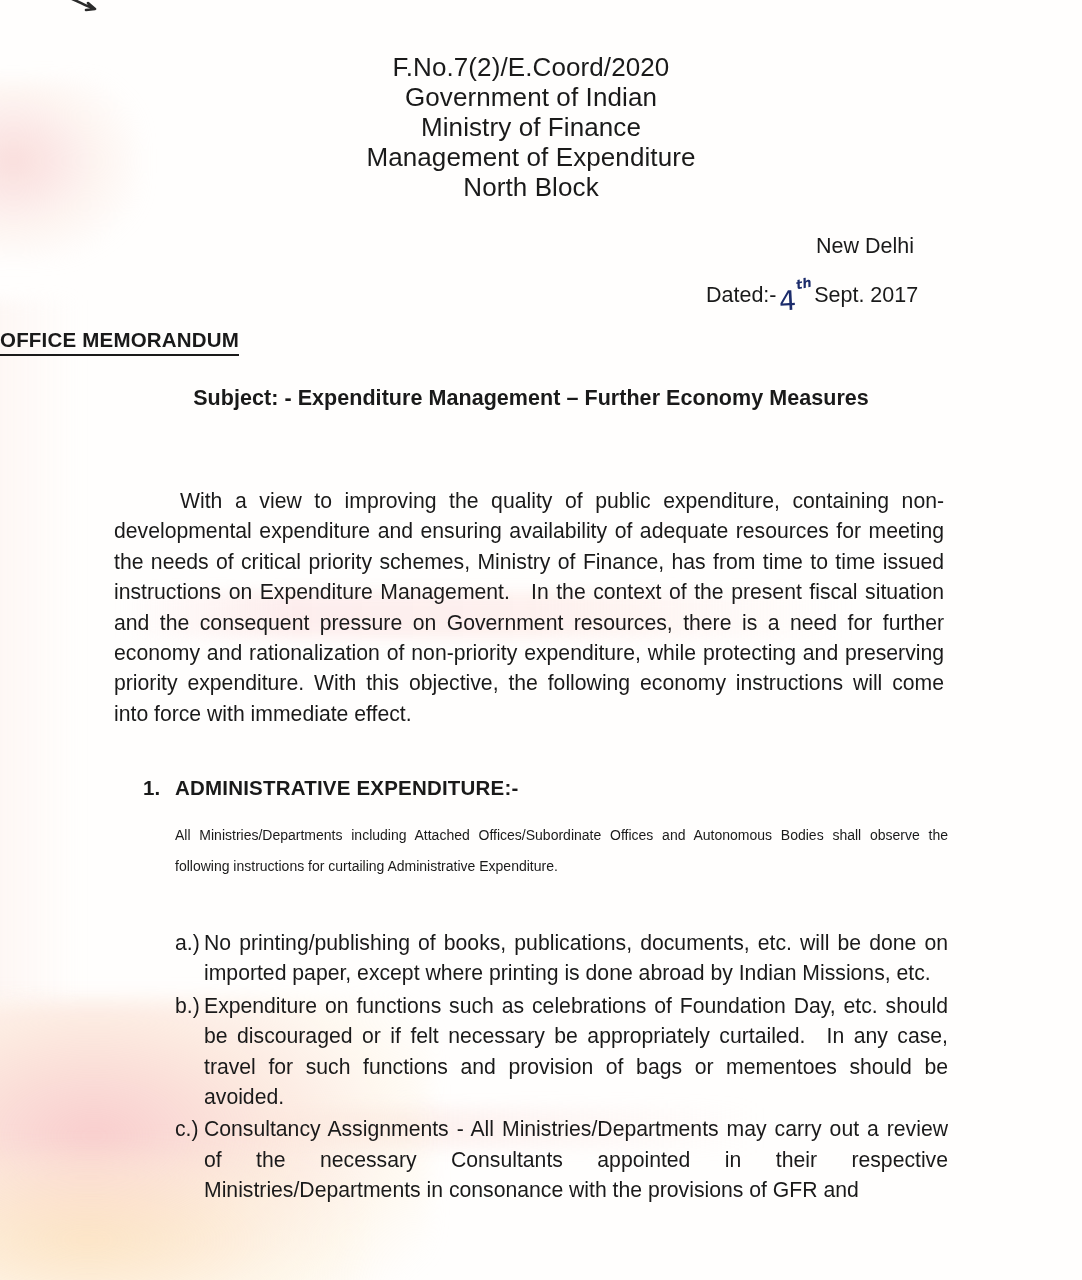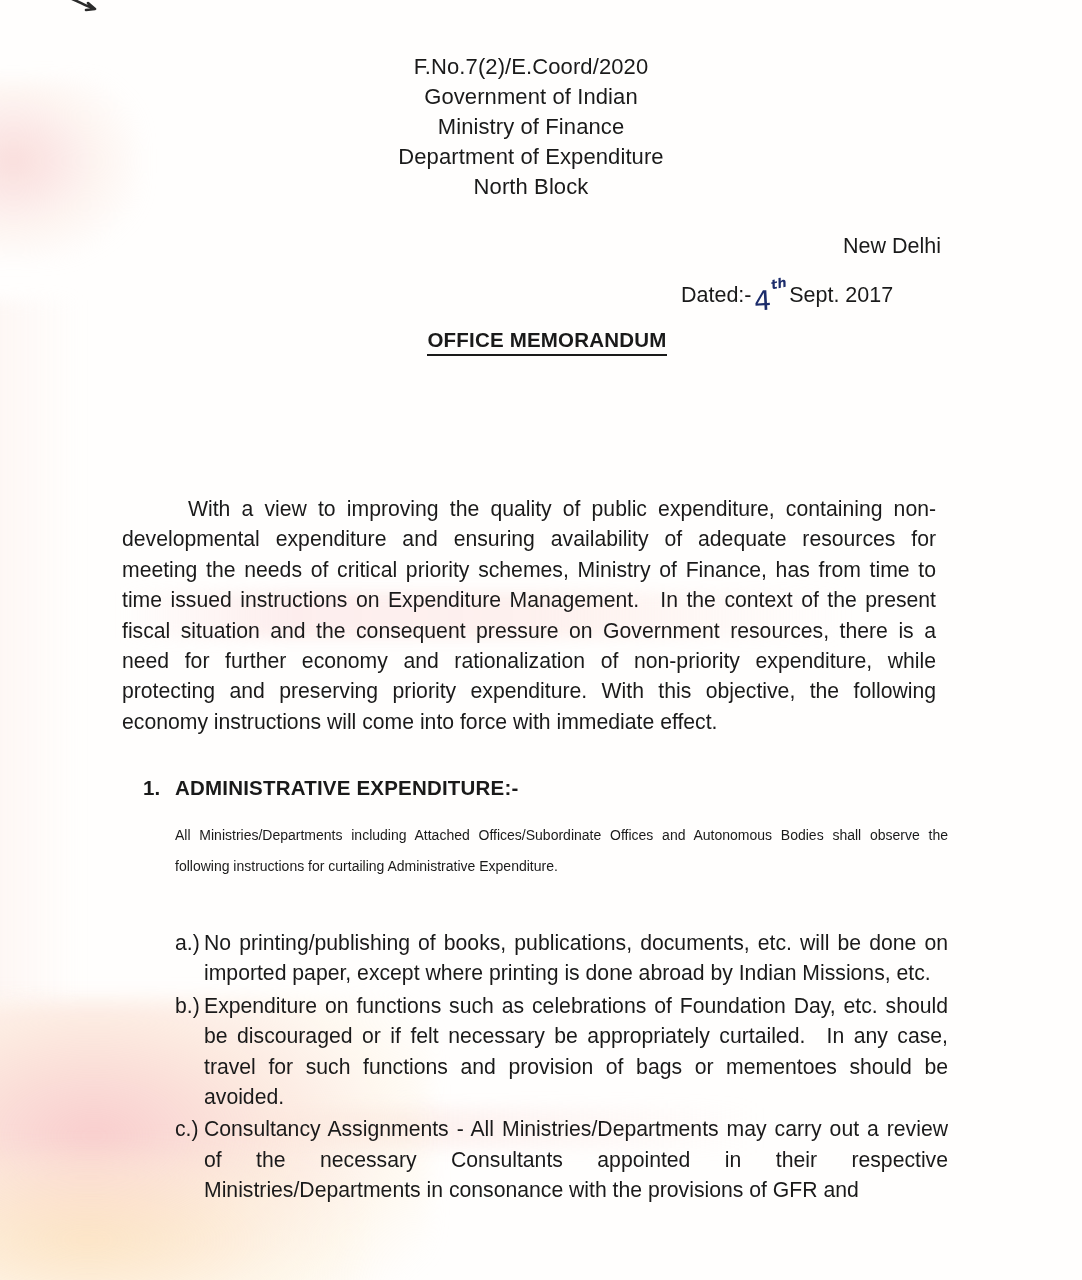--- a/index.html
+++ b/index.html
@@ -111,31 +111,31 @@
   }
 
   .letterhead {
     position: absolute;
     left: 0;
     top: 52px;
     width: 1062px;
     text-align: center;
   }
   .letterhead div {
-    font-size: 22px;
+    font-size: 26px;
     line-height: 30px;
     letter-spacing: 0.1px;
     white-space: nowrap;
   }
 
   #place-date {
     position: absolute;
-    right: 141px;
+    right: 116px;
     top: 232px;
-    text-align: right;
+    text-align: left;
     width: 260px;
   }
   #place-line {
     font-size: 21.5px;
     line-height: 29px;
     padding-left: 110px;
   }
   #date-line {
     font-size: 21.5px;
     line-height: 29px;
@@ -160,24 +160,23 @@
     font-size: 13px;
     font-weight: 700;
     font-style: italic;
     transform: translateY(-12px) rotate(-12deg);
     display: inline-block;
     margin: 0 3px 0 -1px;
   }
 
   #memo-title-wrap {
     position: absolute;
-    left: 16px;
+    left: 0;
     top: 328px;
     width: 1062px;
-    text-align: center;
   }
   #memo-title {
     font-size: 20.5px;
     font-weight: bold;
     letter-spacing: 0.2px;
     border-bottom: 2.2px solid #1a1a1a;
     padding-bottom: 2px;
     display: inline-block;
   }
 
@@ -201,21 +200,21 @@
     left: 110px;
     top: 482px;
     width: 838px;
   }
   #intro-paragraph {
     font-size: 21.2px;
     line-height: 30.4px;
     text-align: justify;
     text-justify: inter-word;
     text-indent: 66px;
-    margin: 12px;
+    margin: 4px;
   }
 
   #section-1 {
     position: absolute;
     left: 143px;
     top: 776px;
     width: 810px;
   }
   #section-1-heading {
     font-size: 20.5px;
@@ -281,38 +280,41 @@
     <path d="M0 1 C 12 5, 22 11, 30 14 L 26 9 L 33 15 L 24 16" fill="none" stroke="#2b2b2b" stroke-width="2.6" stroke-linecap="round" stroke-linejoin="round"></path>
   </svg>
 </div>
 
 <div id="doc">
 
   <div class="letterhead">
     <div>F.No.7(2)/E.Coord/2020</div>
     <div>Government of Indian</div>
     <div>Ministry of Finance</div>
-    <div>Department of Expenditure</div>
+    <div>Management of Expenditure</div>
     <div>North Block</div>
   </div>
 
   <div id="place-date">
     <div id="place-line">New Delhi</div>
     <div id="date-line">
       <span>Dated:-</span>
       <span class="ink" id="ink-day">4</span>
       <span class="ink" id="ink-ordinal">th</span>
       <span>Sept. 2017</span>
     </div>
   </div>
 
   <div id="memo-title-wrap">
     <span id="memo-title">OFFICE MEMORANDUM</span>
   </div>
 
+  <div id="subject-wrap">
+    <span id="subject-line">Subject: - Expenditure Management – Further Economy Measures</span>
+  </div>
 
   <div id="body">
     <p id="intro-paragraph">With a view to improving the quality of public expenditure, containing non-developmental expenditure and ensuring availability of adequate resources for meeting the needs of critical priority schemes, Ministry of Finance, has from time to time issued instructions on Expenditure Management. In the context of the present fiscal situation and the consequent pressure on Government resources, there is a need for further economy and rationalization of non-priority expenditure, while protecting and preserving priority expenditure. With this objective, the following economy instructions will come into force with immediate effect.</p>
   </div>
 
   <div id="section-1">
     <div id="section-1-heading">
       <span id="section-1-number">1.</span>
       <span>ADMINISTRATIVE  EXPENDITURE:-</span>
     </div>

